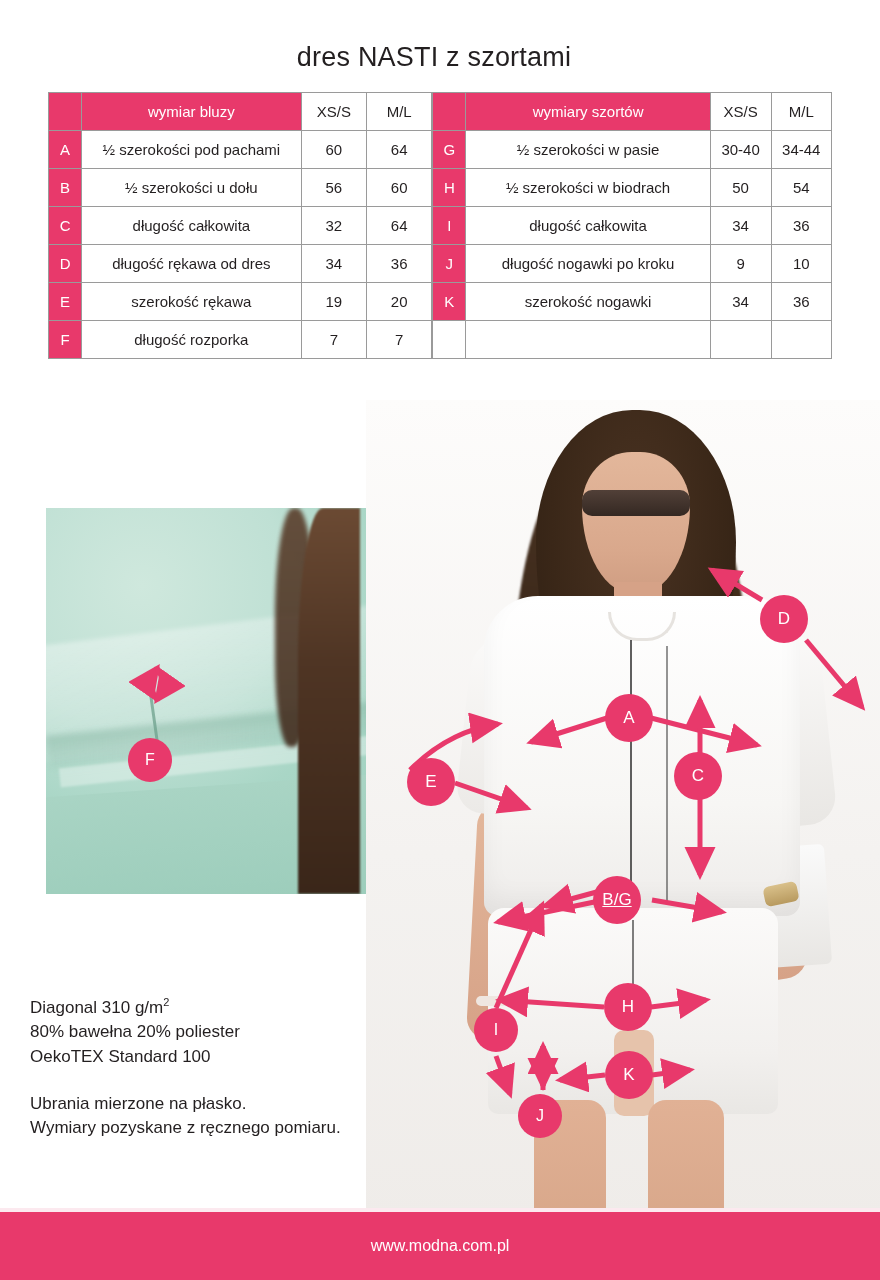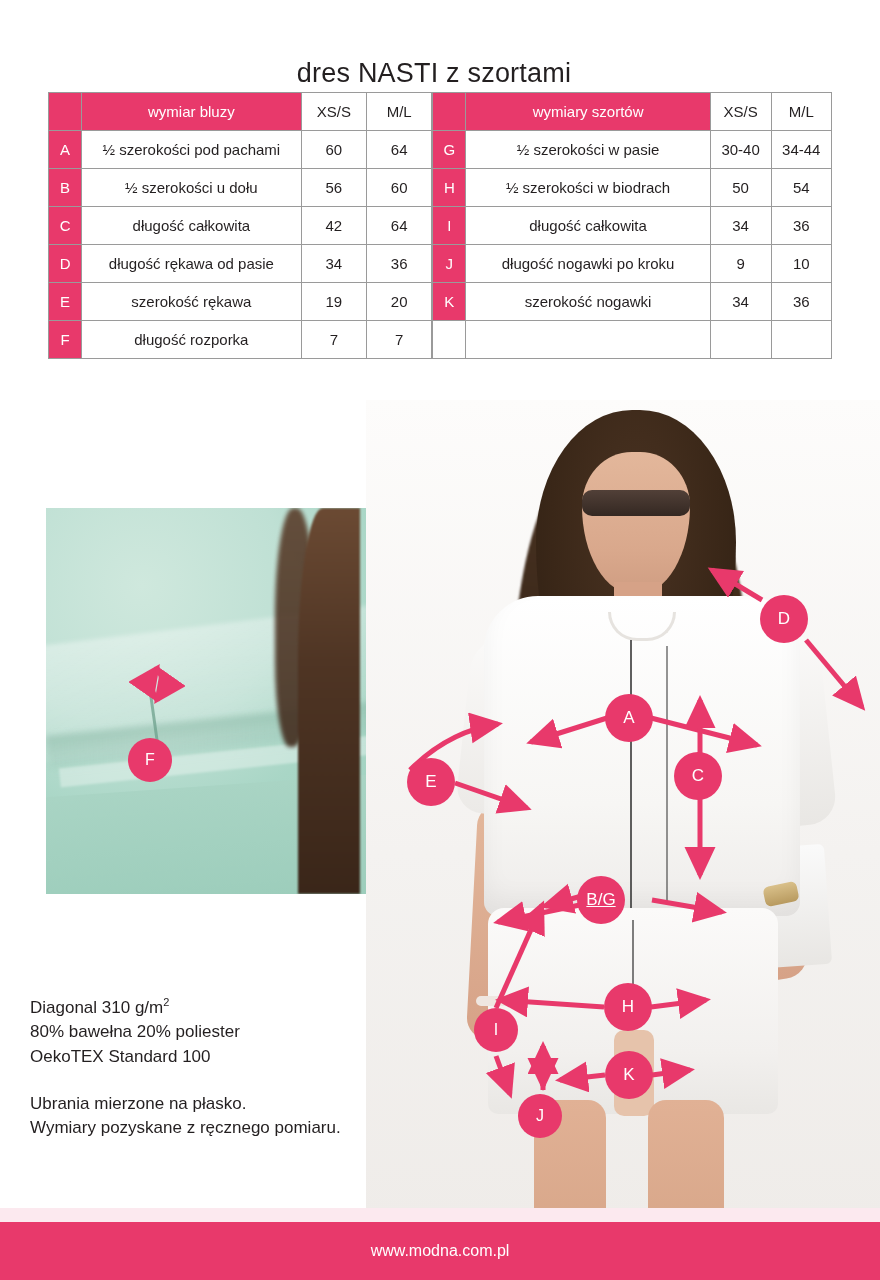--- a/index.html
+++ b/index.html
@@ -14,21 +14,21 @@
     color: #231f20;
     position: relative;
     overflow: hidden;
   }
 
   
   .page-title {
     text-align: center;
     font-size: 27px;
     font-weight: 400;
-    margin: 16px;
+    margin: 0;
     padding: 42px 12px 18px 0;
     letter-spacing: 0.2px;
   }
 
   
   .tables-wrap {
     position: absolute;
     left: 48px;
     top: 92px;
     width: 784px;
@@ -429,21 +429,21 @@
   .info-block p { margin: 0; }
   .info-gap { height: 22px; }
   sup { font-size: 11px; vertical-align: super; }
 
   
   .footer {
     position: absolute;
     left: 0;
     bottom: 0;
     width: 880px;
-    height: 58px;
+    height: 68px;
     background: #e8396b;
     display: flex;
     align-items: center;
     justify-content: center;
   }
   .footer-strip-top {
     position: absolute;
     left: 0;
     bottom: 58px;
     width: 880px;
@@ -484,26 +484,26 @@
     </tr>
     <tr>
       <td class="letter-cell">B</td>
       <td class="desc">½ szerokości u dołu</td>
       <td>56</td>
       <td>60</td>
     </tr>
     <tr>
       <td class="letter-cell">C</td>
       <td class="desc">długość całkowita</td>
-      <td>42</td>
+      <td>32</td>
       <td>64</td>
     </tr>
     <tr>
       <td class="letter-cell">D</td>
-      <td class="desc">długość rękawa od pasie</td>
+      <td class="desc">długość rękawa od dres</td>
       <td>34</td>
       <td>36</td>
     </tr>
     <tr>
       <td class="letter-cell">E</td>
       <td class="desc">szerokość rękawa</td>
       <td>19</td>
       <td>20</td>
     </tr>
     <tr>
@@ -647,21 +647,21 @@
     <path d="M652,1075 L690,1070"></path>
   </g>
 </svg>
 
 <div class="overlay">
   <div class="badge sm" style="left:128px; top:738px;">F</div>
   <div class="badge md" style="left:605px; top:694px;">A</div>
   <div class="badge md" style="left:760px; top:595px;">D</div>
   <div class="badge md" style="left:674px; top:752px;">C</div>
   <div class="badge md" style="left:407px; top:758px;">E</div>
-  <div class="badge md" style="left:577px; top:876px;text-decoration:underline;">B/G</div>
+  <div class="badge md" style="left:593px; top:876px;text-decoration:underline;">B/G</div>
   <div class="badge md" style="left:604px; top:983px;">H</div>
   <div class="badge sm" style="left:474px; top:1008px;">I</div>
   <div class="badge sm" style="left:518px; top:1094px;">J</div>
   <div class="badge md" style="left:605px; top:1051px;">K</div>
 </div>
 
 <div class="info-block">
   <p><span>Diagonal 310 g/m</span><sup>2</sup></p>
   <p>80% bawełna 20% poliester</p>
   <p>OekoTEX Standard 100</p>

